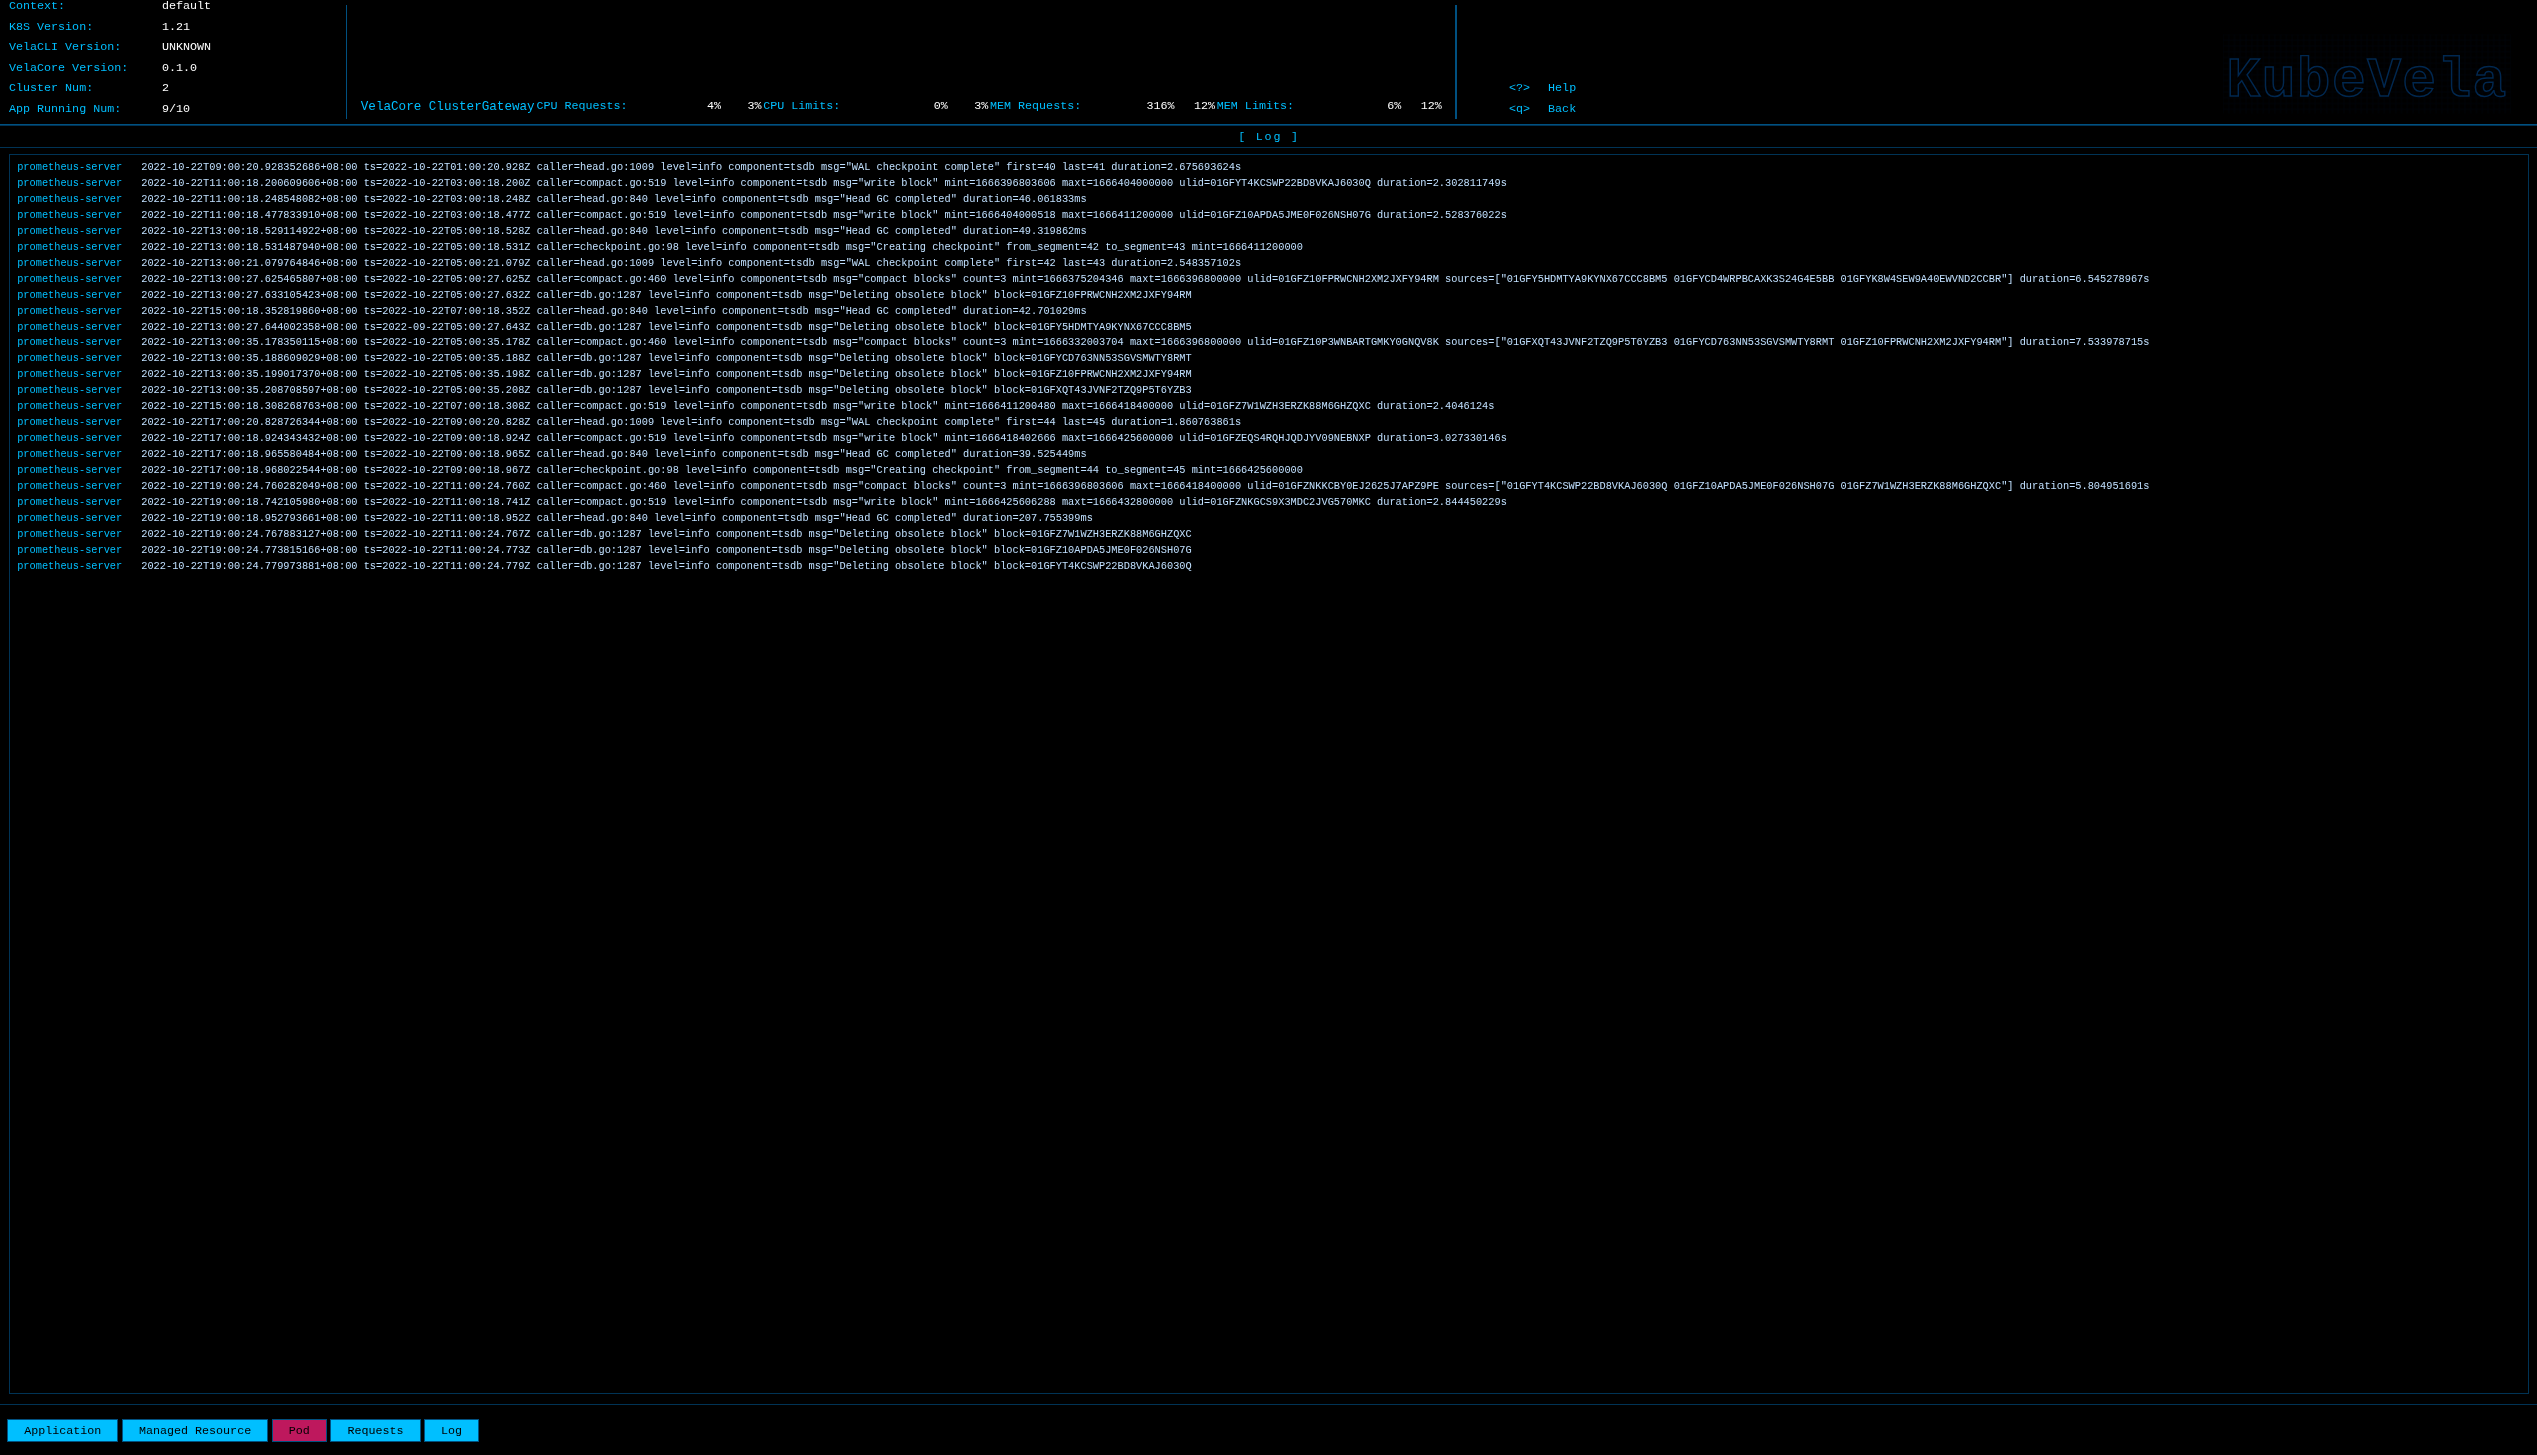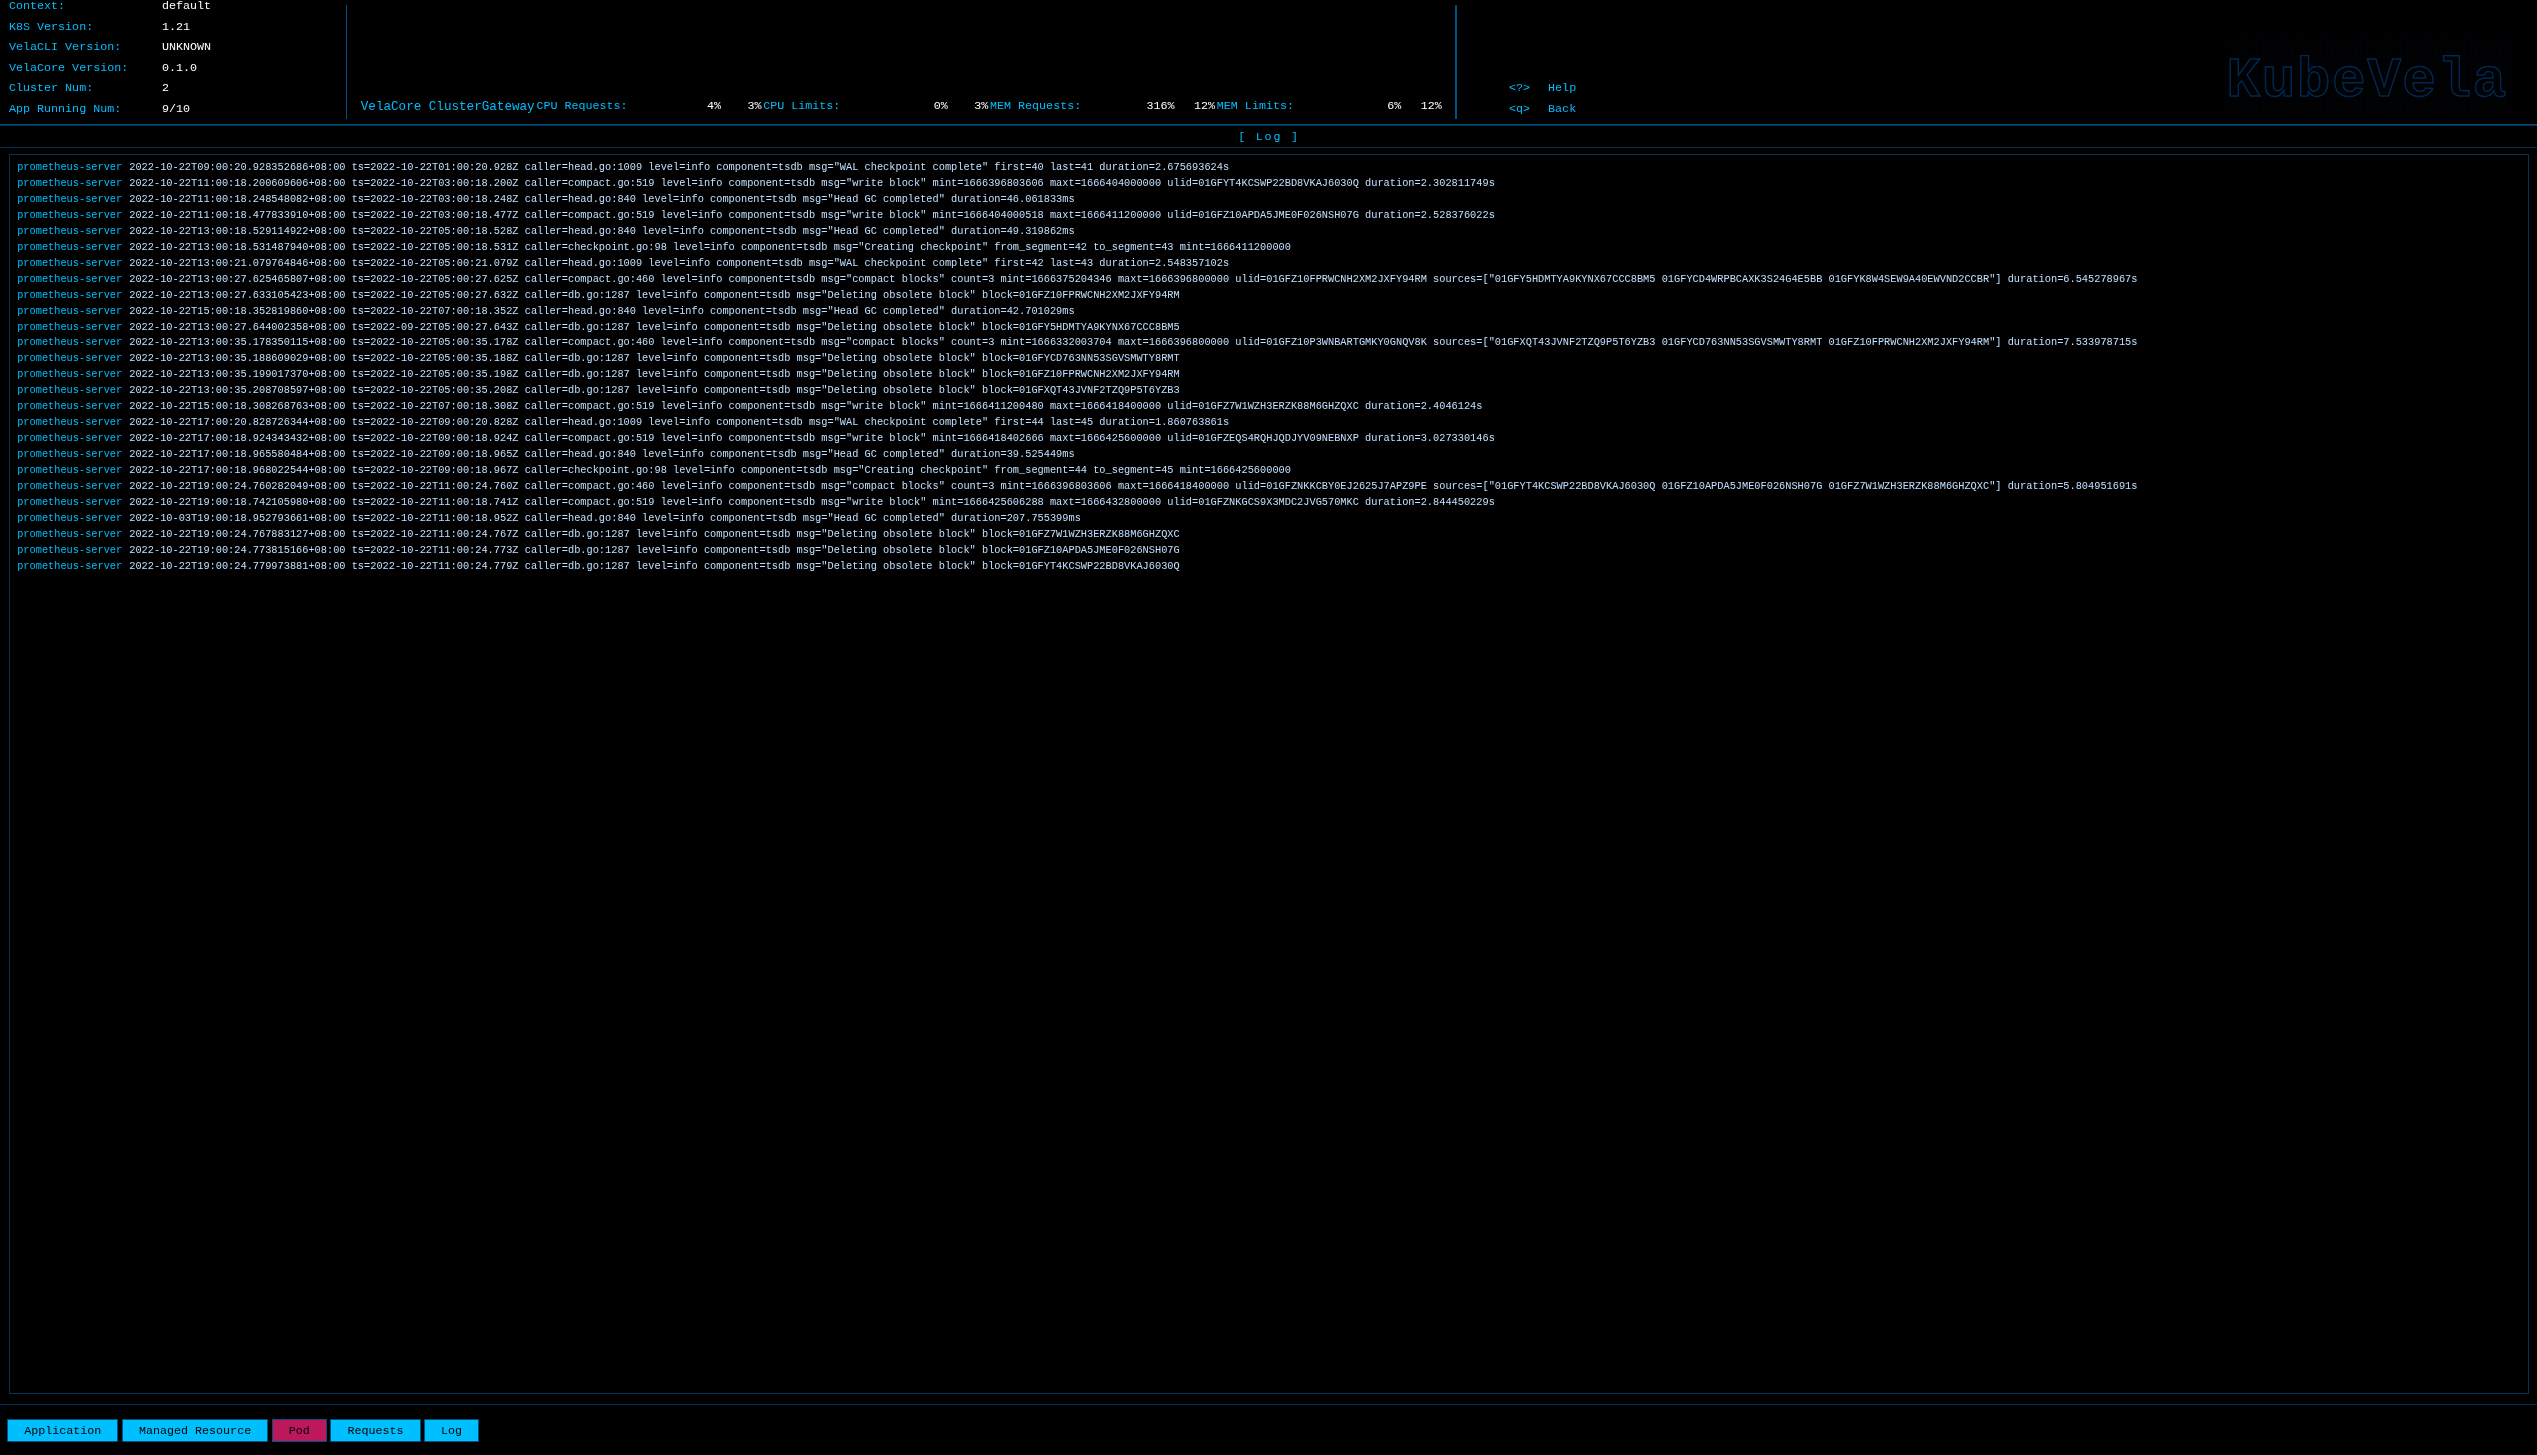--- a/index.html
+++ b/index.html
@@ -153,21 +153,21 @@
       display: flex;
       flex-wrap: nowrap;
       font-size: 10.3px;
       line-height: 1.55;
       white-space: nowrap;
       overflow: hidden;
     }
 
     .log-source {
       color: #00bfff;
-      margin-right: 7px;
+      margin-right: 19px;
       flex-shrink: 0;
     }
 
     .log-text {
       color: #c0e0ff;
       flex: 1;
     }
 
     .log-plain {
       color: #c0e0ff;
@@ -412,21 +412,21 @@
     <div class="log-line">
       <span class="log-source">prometheus-server</span>
       <span class="log-text">2022-10-22T19:00:24.760282049+08:00 ts=2022-10-22T11:00:24.760Z caller=compact.go:460 level=info component=tsdb msg="compact blocks" count=3 mint=1666396803606 maxt=1666418400000 ulid=01GFZNKKCBY0EJ2625J7APZ9PE sources=["01GFYT4KCSWP22BD8VKAJ6030Q 01GFZ10APDA5JME0F026NSH07G 01GFZ7W1WZH3ERZK88M6GHZQXC"] duration=5.804951691s</span>
     </div>
     <div class="log-line">
       <span class="log-source">prometheus-server</span>
       <span class="log-text">2022-10-22T19:00:18.742105980+08:00 ts=2022-10-22T11:00:18.741Z caller=compact.go:519 level=info component=tsdb msg="write block" mint=1666425606288 maxt=1666432800000 ulid=01GFZNKGCS9X3MDC2JVG570MKC duration=2.844450229s</span>
     </div>
     <div class="log-line">
       <span class="log-source">prometheus-server</span>
-      <span class="log-text">2022-10-03T19:00:18.952793661+08:00 ts=2022-10-22T11:00:18.952Z caller=head.go:840 level=info component=tsdb msg="Head GC completed" duration=207.755399ms</span>
+      <span class="log-text">2022-10-22T19:00:18.952793661+08:00 ts=2022-10-22T11:00:18.952Z caller=head.go:840 level=info component=tsdb msg="Head GC completed" duration=207.755399ms</span>
     </div>
     <div class="log-line">
       <span class="log-source">prometheus-server</span>
       <span class="log-text">2022-10-22T19:00:24.767883127+08:00 ts=2022-10-22T11:00:24.767Z caller=db.go:1287 level=info component=tsdb msg="Deleting obsolete block" block=01GFZ7W1WZH3ERZK88M6GHZQXC</span>
     </div>
     <div class="log-line">
       <span class="log-source">prometheus-server</span>
       <span class="log-text">2022-10-22T19:00:24.773815166+08:00 ts=2022-10-22T11:00:24.773Z caller=db.go:1287 level=info component=tsdb msg="Deleting obsolete block" block=01GFZ10APDA5JME0F026NSH07G</span>
     </div>
     <div class="log-line">

